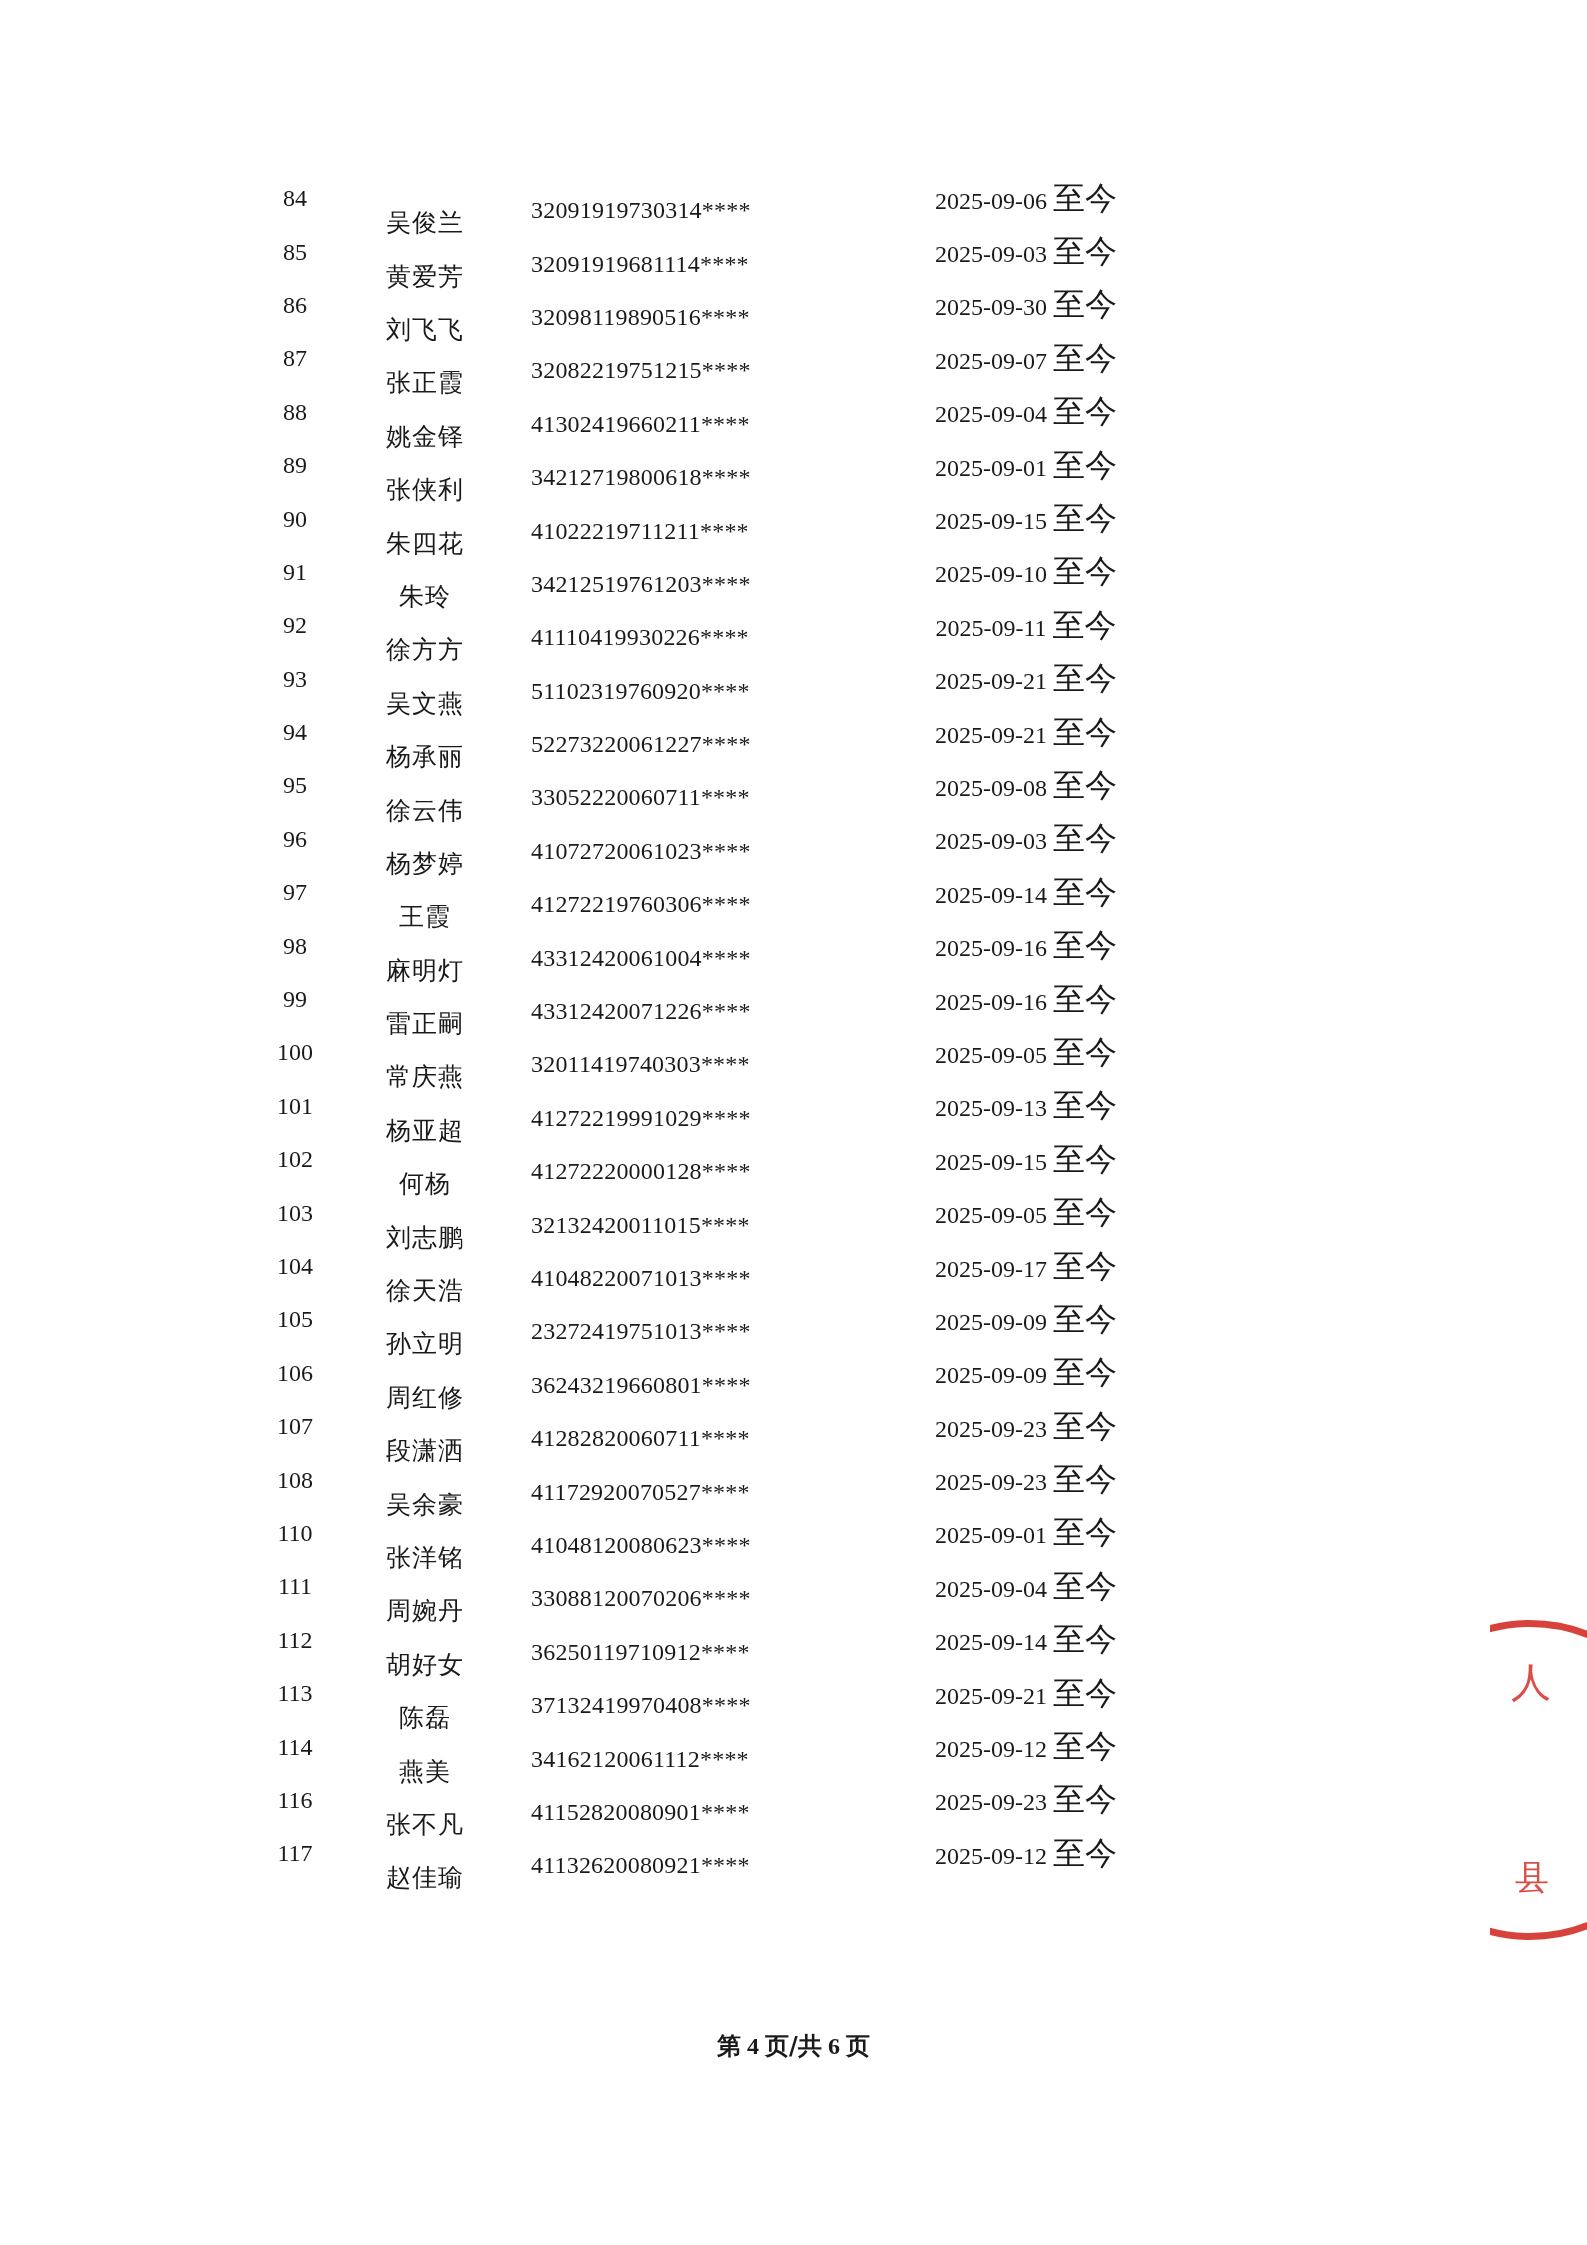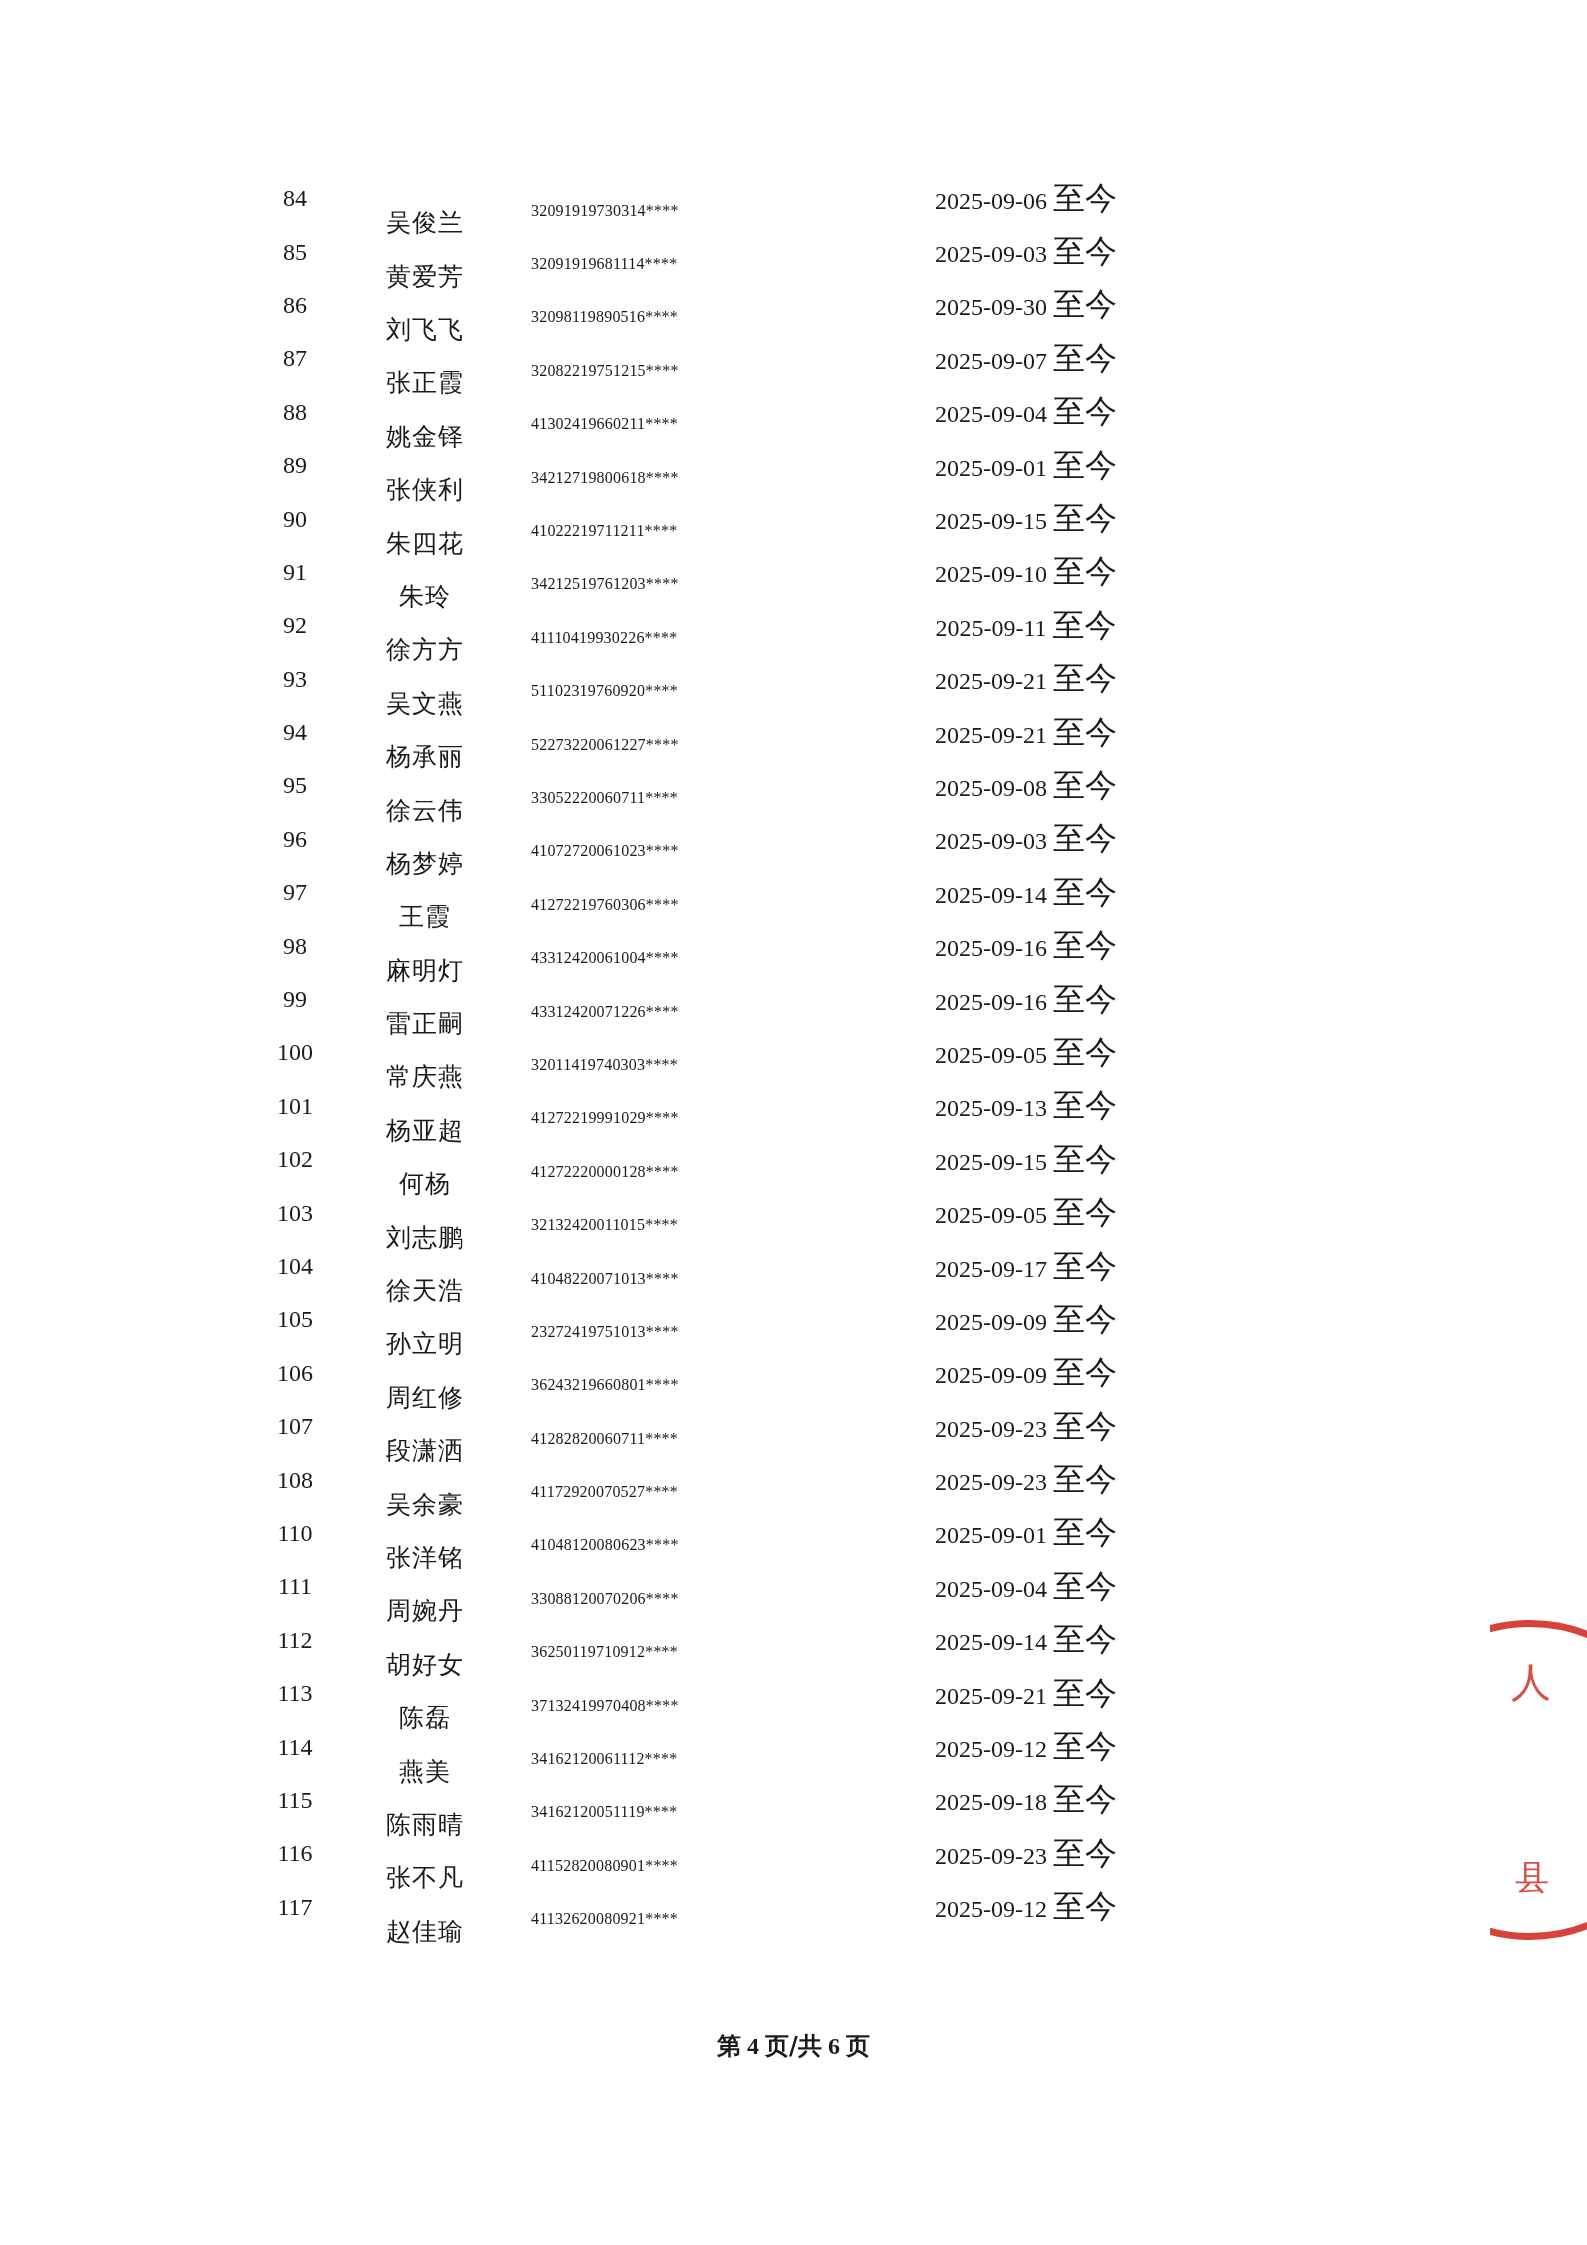--- a/index.html
+++ b/index.html
@@ -49,21 +49,21 @@
     text-align: center;
     font-size: 25px;
     letter-spacing: 1px;
     font-family: "DejaVu Sans", "Liberation Sans", sans-serif;
     margin-top: 48px;
   }
   .c-id {
     width: 330px;
     text-align: left;
     padding-left: 16px;
-    font-size: 16px;
+    font-size: 24px;
     font-family: "Liberation Serif", "DejaVu Serif", serif;
     letter-spacing: 0.2px;
     margin-top: 24px;
   }
   .c-date {
     width: 330px;
     text-align: center;
     font-size: 24px;
     font-family: "Liberation Serif", "DejaVu Serif", serif;
   }
@@ -323,26 +323,20 @@
         <div class="c-index">113</div>
         <div class="c-name">陈磊</div>
         <div class="c-id">37132419970408****</div>
         <div class="c-date"><span>2025-09-21</span> <span class="zh">至今</span></div>
       </div>
       <div class="row">
         <div class="c-index">114</div>
         <div class="c-name">燕美</div>
         <div class="c-id">34162120061112****</div>
         <div class="c-date"><span>2025-09-12</span> <span class="zh">至今</span></div>
-      </div>
-      <div class="row">
-        <div class="c-index">115</div>
-        <div class="c-name">陈雨晴</div>
-        <div class="c-id">34162120051119****</div>
-        <div class="c-date"><span>2025-09-18</span> <span class="zh">至今</span></div>
       </div>
       <div class="row">
         <div class="c-index">116</div>
         <div class="c-name">张不凡</div>
         <div class="c-id">41152820080901****</div>
         <div class="c-date"><span>2025-09-23</span> <span class="zh">至今</span></div>
       </div>
       <div class="row">
         <div class="c-index">117</div>
         <div class="c-name">赵佳瑜</div>

